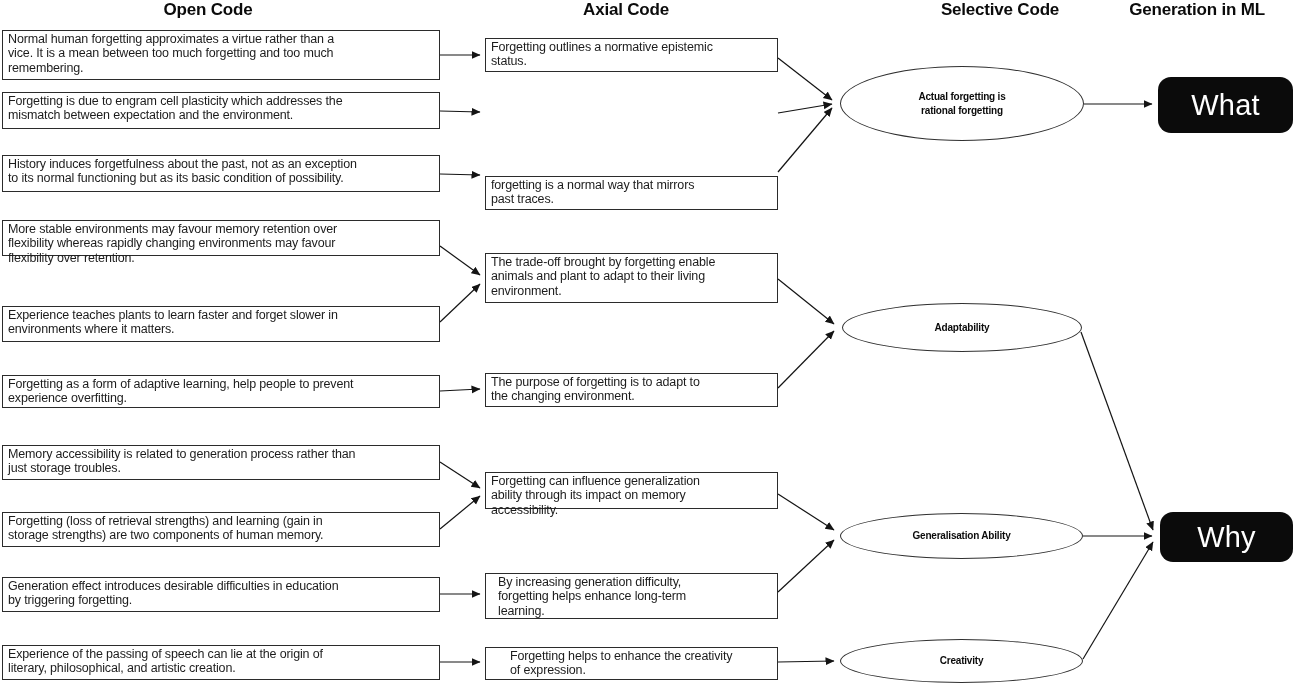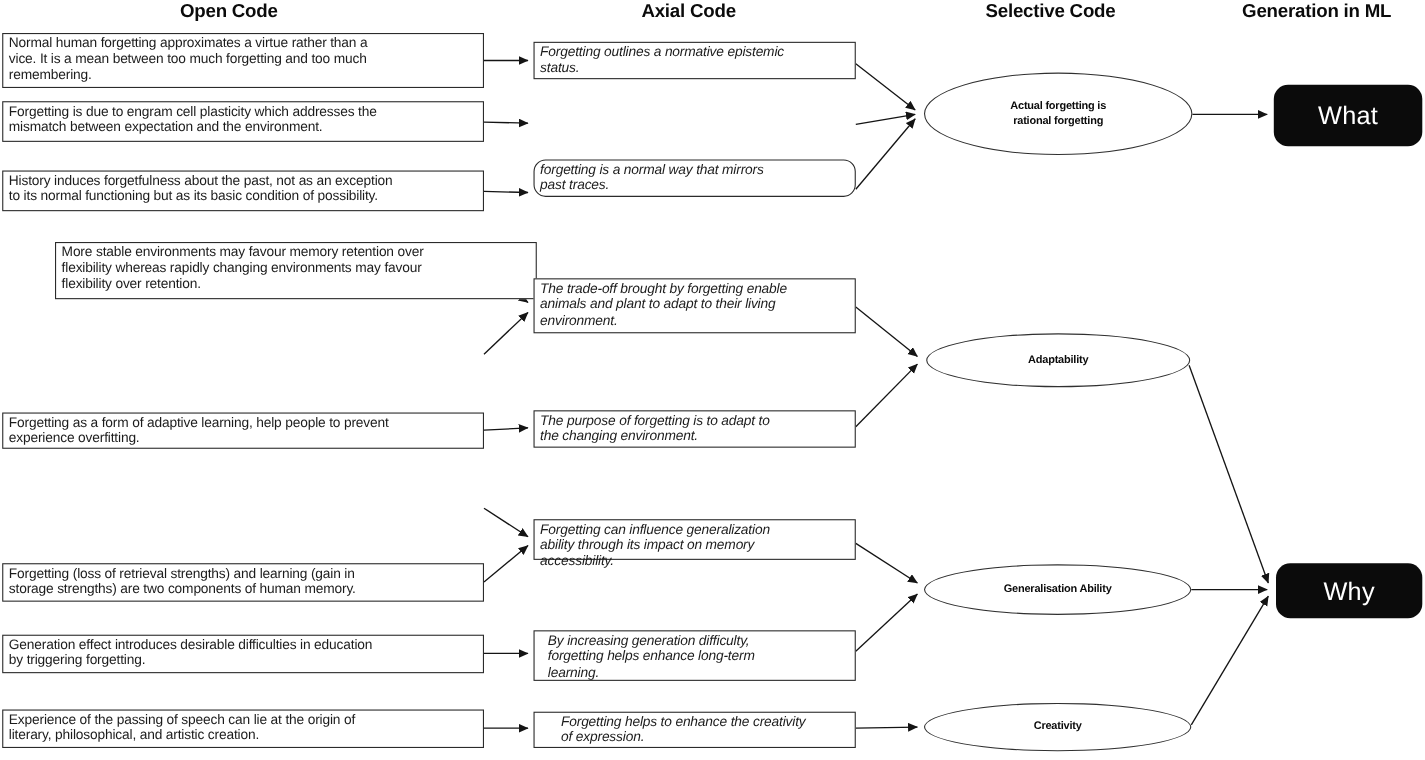--- a/index.html
+++ b/index.html
@@ -13,32 +13,32 @@
     font-weight:bold;font-size:17px;white-space:nowrap;color:#0b0b0b;
     letter-spacing:-0.2px;
   }
   .obox,.abox{
     position:absolute;box-sizing:border-box;background:#ffffff;
     border:1px solid #2b2b2b;font-size:12.5px;line-height:1.14;
     padding:1px 5px 0 5px;white-space:pre-line;letter-spacing:-0.15px;
     color:#1c1c1c;z-index:1;
   }
   .obox{left:2px;width:438px;}
-  .abox{left:485px;width:293px;font-style:italic;}
+  .abox{left:485px;width:293px;}
   .ell{
     position:absolute;box-sizing:border-box;background:#ffffff;
     border:1.2px solid #303030;border-radius:50%;
     display:flex;align-items:center;justify-content:center;text-align:center;
     font-weight:bold;font-size:10px;line-height:1.35;white-space:pre-line;
     color:#0b0b0b;z-index:1;letter-spacing:-0.2px;
   }
   .mlnode{
     position:absolute;box-sizing:border-box;background:#0b0b0b;color:#ffffff;
     border-radius:13px;display:flex;align-items:center;justify-content:center;
-    font-size:23px;z-index:1;letter-spacing:0.2px;
+    font-size:29px;z-index:1;letter-spacing:0.2px;
   }
 </style>
 </head>
 <body>
 
 <div class="canvas">
 
   <svg class="wires" width="1295" height="691" viewBox="0 0 1295 691">
     <defs>
       <marker id="ah" markerWidth="10" markerHeight="9" refX="8.5" refY="4" orient="auto" markerUnits="userSpaceOnUse">
@@ -76,45 +76,49 @@
       <line x1="1083" y1="536" x2="1152" y2="536" marker-end="url(#ah)"></line>
 
       <line x1="440" y1="662" x2="480" y2="662" marker-end="url(#ah)"></line>
       <line x1="778" y1="662" x2="834" y2="661" marker-end="url(#ah)"></line>
       <line x1="1083" y1="659" x2="1153" y2="542" marker-end="url(#ah)"></line>
     </g>
   </svg>
 
   <div class="hdr" style="left:208px;text-align:center;">Open Code</div>
   <div class="hdr" style="left:626px;">Axial Code</div>
-  <div class="hdr" style="left:955px;">Selective Code</div>
+  <div class="hdr" style="left:1000px;">Selective Code</div>
   <div class="hdr" style="left:1197px;">Generation in ML</div>
 
   <div class="obox" style="top:30px;height:50px;">Normal human forgetting approximates a virtue rather than a
 vice. It is a mean between too much forgetting and too much
 remembering.</div>
   <div class="obox" style="top:92px;height:37px;">Forgetting is due to engram cell plasticity which addresses the
 mismatch between expectation and the environment.</div>
   <div class="obox" style="top:155px;height:37px;">History induces forgetfulness about the past, not as an exception
 to its normal functioning but as its basic condition of possibility.</div>
-  <div class="obox" style="top:220px;height:52px;margin-left:48px;">More stable environments may favour memory retention over
+  <div class="obox" style="top:220px;height:36px;">More stable environments may favour memory retention over
 flexibility whereas rapidly changing environments may favour
 flexibility over retention.</div>
+  <div class="obox" style="top:306px;height:36px;">Experience teaches plants to learn faster and forget slower in
+environments where it matters.</div>
   <div class="obox" style="top:375px;height:33px;">Forgetting as a form of adaptive learning, help people to prevent
 experience overfitting.</div>
+  <div class="obox" style="top:445px;height:35px;">Memory accessibility is related to generation process rather than
+just storage troubles.</div>
   <div class="obox" style="top:512px;height:35px;">Forgetting (loss of retrieval strengths) and learning (gain in
 storage strengths) are two components of human memory.</div>
   <div class="obox" style="top:577px;height:35px;">Generation effect introduces desirable difficulties in education
 by triggering forgetting.</div>
   <div class="obox" style="top:645px;height:35px;">Experience of the passing of speech can lie at the origin of
 literary, philosophical, and artistic creation.</div>
 
   <div class="abox" style="top:38px;height:34px;">Forgetting outlines a normative epistemic
 status.</div>
-  <div class="abox" style="top:145px;height:34px;border-radius:11px;">forgetting is a normal way that mirrors
+  <div class="abox" style="top:176px;height:34px;">forgetting is a normal way that mirrors
 past traces.</div>
   <div class="abox" style="top:253px;height:50px;">The trade-off brought by forgetting enable
 animals and plant to adapt to their living
 environment.</div>
   <div class="abox" style="top:373px;height:34px;">The purpose of forgetting is to adapt to
 the changing environment.</div>
   <div class="abox" style="top:472px;height:37px;">Forgetting can influence generalization
 ability through its impact on memory
 accessibility.</div>
   <div class="abox" style="top:573px;height:46px;padding-left:12px;">By increasing generation difficulty,

